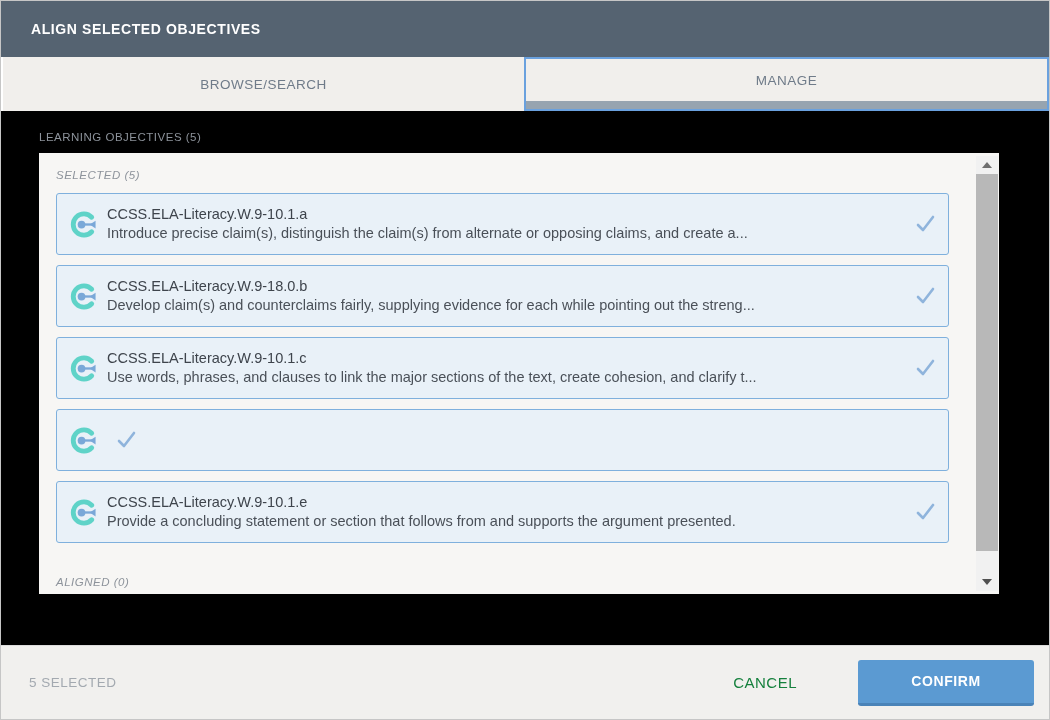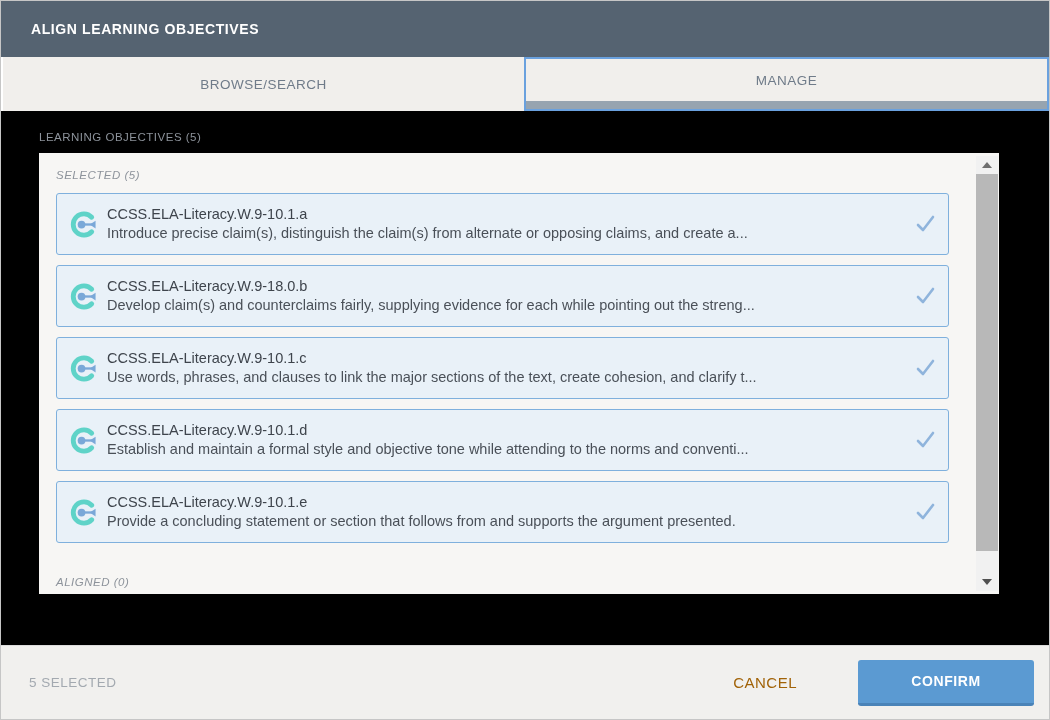--- a/index.html
+++ b/index.html
@@ -77,38 +77,38 @@
   .tri-down{width:0;height:0;border-left:5px solid transparent;border-right:5px solid transparent;border-top:6px solid #505050;}
   .sthumb{position:absolute;left:0;width:22px;top:18px;height:377px;background:#b8b8b8;cursor:grab;}
   
   .footer{
     position:absolute;left:0;right:0;bottom:0;height:74px;
     background:#f1f0ee;border-top:1px solid #dcdcdc;
     display:flex;align-items:center;padding:0 15px 0 28px;
   }
   .sel-count{font-size:13.5px;color:#a3a9b0;letter-spacing:.5px;flex:1;}
   .cancel-btn{
-    font-size:15px;color:#a16207;letter-spacing:.5px;
+    font-size:15px;color:#15803d;letter-spacing:.5px;
     background:none;border:none;cursor:pointer;
     margin-right:55px;font-family:inherit;
   }
   .confirm-btn{
     width:176px;height:46px;
     background:#5b9ad2;border:none;border-bottom:3px solid #4a83b8;border-radius:3px;
     color:#fff;font-size:14px;font-weight:bold;letter-spacing:.6px;
     cursor:pointer;font-family:inherit;
   }
 </style>
 </head>
 <body>
 
 <div class="dialog">
 
   <div class="hdr">
-    <span class="hdr-title">ALIGN LEARNING OBJECTIVES</span>
+    <span class="hdr-title">ALIGN SELECTED OBJECTIVES</span>
   </div>
 
   <div class="tabbar">
     <div class="tab">
       <span>BROWSE/SEARCH</span>
     </div>
     <div class="tab active">
       <span>MANAGE</span>
       <span class="tab-underline"></span>
     </div>
@@ -170,24 +170,20 @@
     </svg>
   </div>
 
   <div class="obj-item">
     <svg class="obj-icon" viewBox="0 0 32 32">
       <path d="M 25.5 8.5 A 11 11 0 1 0 25.5 23.5" stroke="#5fd3c8" stroke-width="5" fill="none" stroke-linecap="round"></path>
       <circle cx="15" cy="16" r="4" fill="#7aa8d8"></circle>
       <rect x="15" y="14.8" width="11" height="2.4" fill="#7aa8d8"></rect>
       <path d="M 23.5 16 l 6 -4 v 8 z" fill="#7aa8d8"></path>
     </svg>
-    <div class="obj-text">
-      <div class="obj-code">CCSS.ELA-Literacy.W.9-10.1.d</div>
-      <div class="obj-desc">Establish and maintain a formal style and objective tone while attending to the norms and conventi...</div>
-    </div>
     <svg class="obj-check" viewBox="0 0 22 22">
       <polyline points="4,12 9,17 19,4" fill="none" stroke="#8fb4dc" stroke-width="2.6" stroke-linecap="round" stroke-linejoin="round"></polyline>
     </svg>
   </div>
 
   <div class="obj-item">
     <svg class="obj-icon" viewBox="0 0 32 32">
       <path d="M 25.5 8.5 A 11 11 0 1 0 25.5 23.5" stroke="#5fd3c8" stroke-width="5" fill="none" stroke-linecap="round"></path>
       <circle cx="15" cy="16" r="4" fill="#7aa8d8"></circle>
       <rect x="15" y="14.8" width="11" height="2.4" fill="#7aa8d8"></rect>

